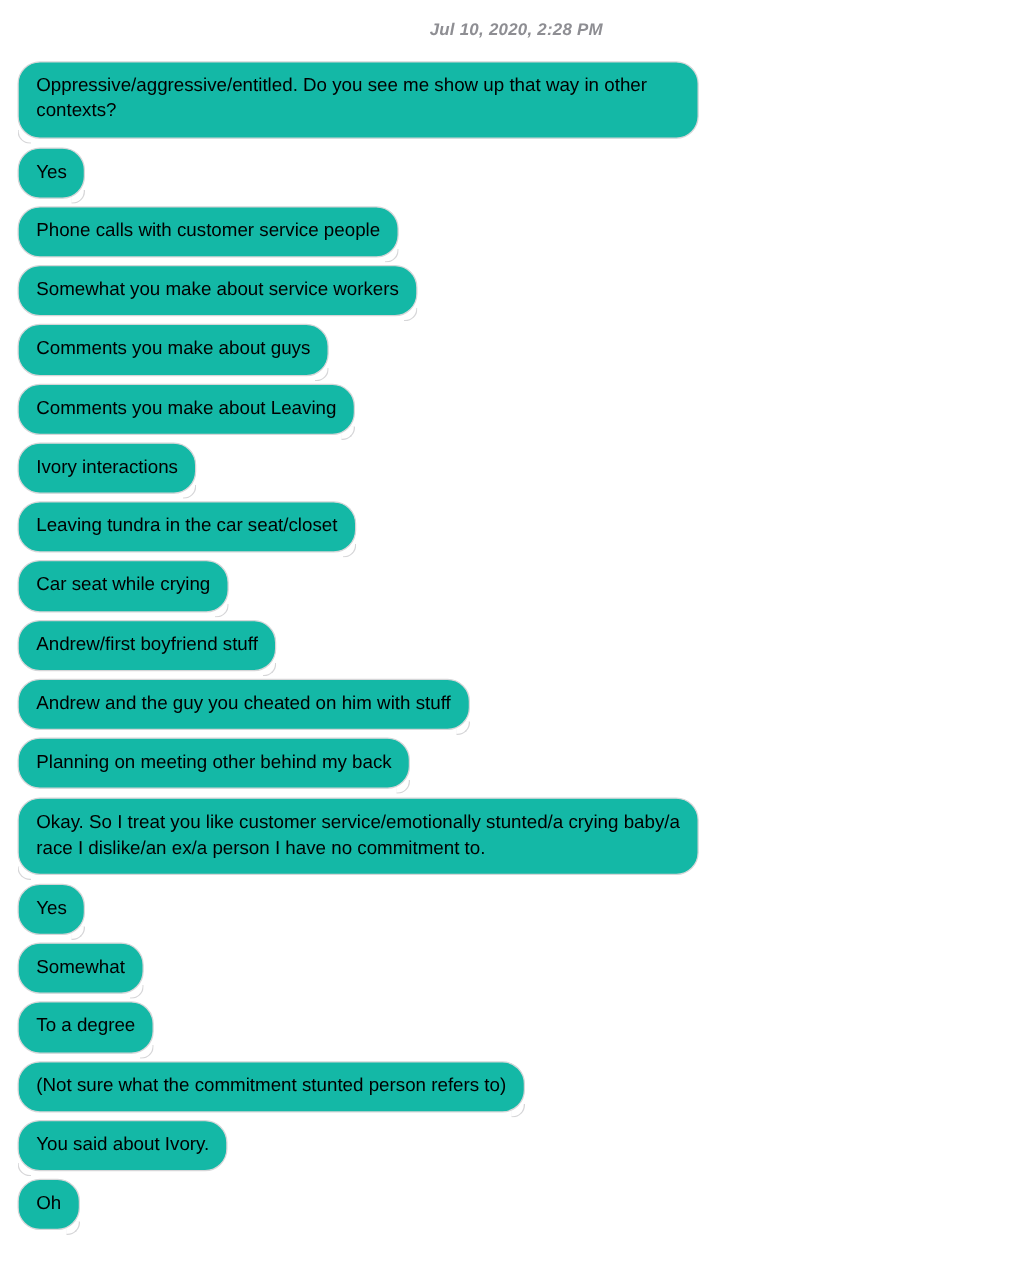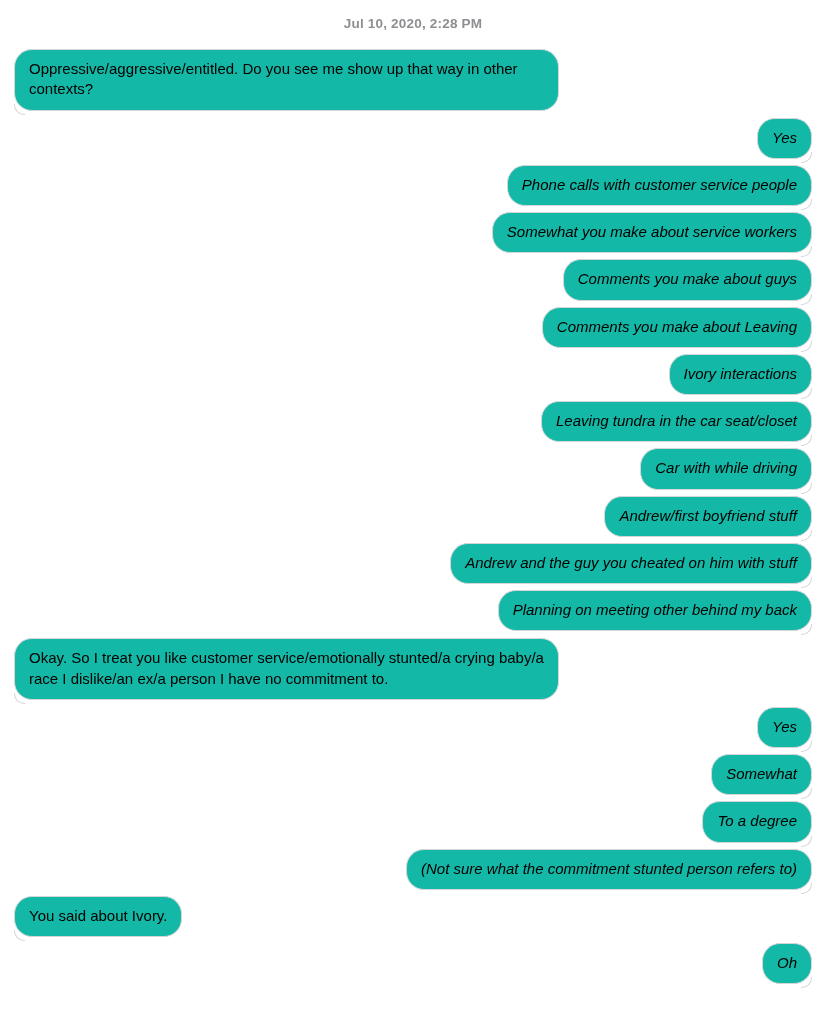--- a/index.html
+++ b/index.html
@@ -18,32 +18,32 @@
     padding: 0;
     box-sizing: border-box;
   }
   .timestamp {
     text-align: center;
     color: #8e8e93;
     font-size: 13.5px;
     font-weight: bold;
     letter-spacing: 0.2px;
     padding: 16px 0 14px 0;
+    font-style: italic;
   }
   .row {
     display: flex;
     padding: 4px 14px;
     box-sizing: border-box;
   }
   .row.incoming {
     justify-content: flex-start;
   }
   .row.outgoing {
-    justify-content: flex-end;
-    font-style: italic;
+    justify-content: flex-start;
   }
   .bubble {
     position: relative;
     max-width: 545px;
     border: 1px solid #d6d6d8;
     border-radius: 18px;
     padding: 9px 14px 10px 14px;
     font-size: 15px;
     line-height: 1.35;
     color: #000000;
@@ -111,21 +111,21 @@
       <div class="row outgoing tight">
         <div class="bubble outgoing">Comments you make about Leaving</div>
       </div>
       <div class="row outgoing tight">
         <div class="bubble outgoing">Ivory interactions</div>
       </div>
       <div class="row outgoing tight">
         <div class="bubble outgoing">Leaving tundra in the car seat/closet</div>
       </div>
       <div class="row outgoing tight">
-        <div class="bubble outgoing">Car with while driving</div>
+        <div class="bubble outgoing">Car seat while crying</div>
       </div>
       <div class="row outgoing tight">
         <div class="bubble outgoing">Andrew/first boyfriend stuff</div>
       </div>
       <div class="row outgoing tight">
         <div class="bubble outgoing">Andrew and the guy you cheated on him with stuff</div>
       </div>
       <div class="row outgoing tight">
         <div class="bubble outgoing">Planning on meeting other behind my back</div>
       </div>

